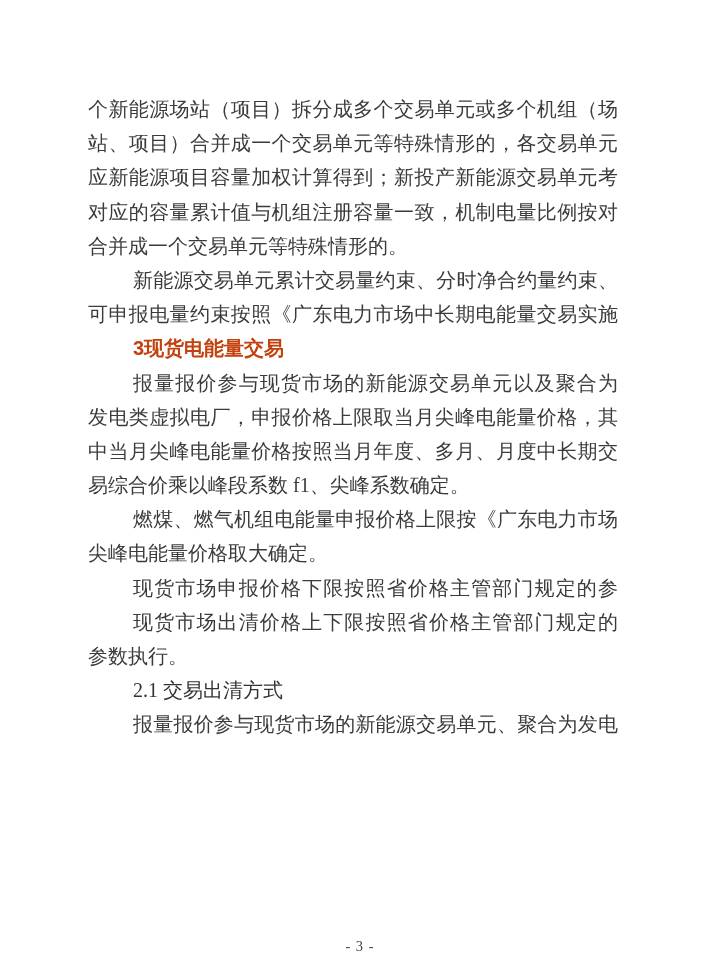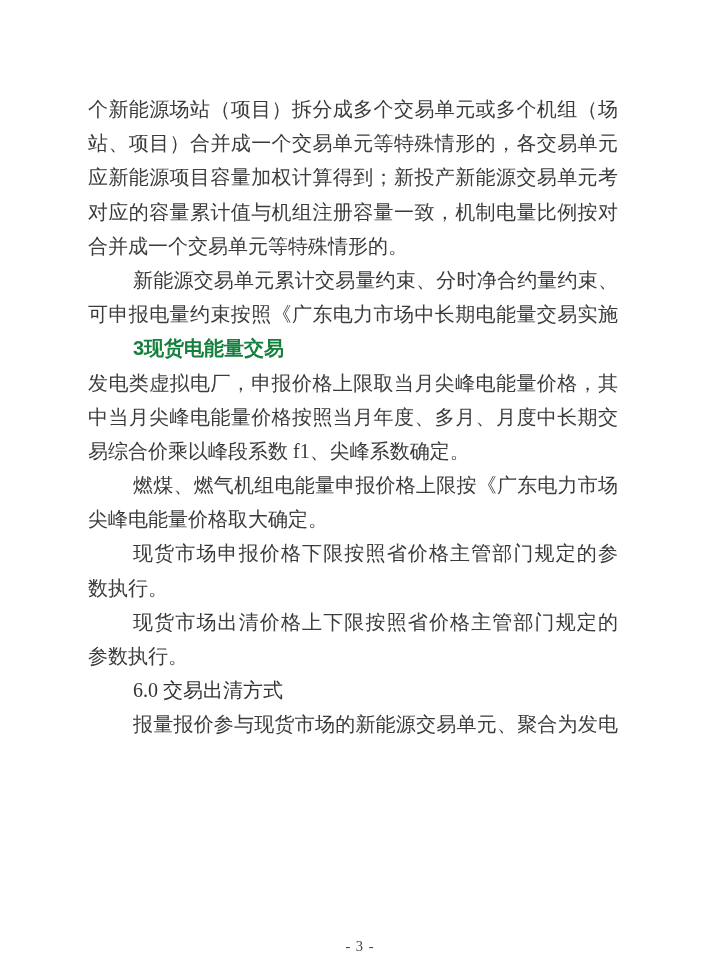--- a/index.html
+++ b/index.html
@@ -32,21 +32,21 @@
   }
   .line.fill {
     text-align-last: justify;
   }
   .line.indent {
     text-indent: 45px;
   }
   .line.h1 {
     font-family: "Liberation Sans", "DejaVu Sans", sans-serif;
     font-weight: 700;
-    color: #15803d;
+    color: #c2410c;
     text-indent: 45px;
     text-align-last: left;
   }
   .line.h2 {
     text-indent: 45px;
     text-align-last: left;
     color: #333333;
   }
   .footer {
     position: absolute;
@@ -65,26 +65,26 @@
 <div class="page">
   <div class="doc" id="doc">
       <div class="line fill">个新能源场站（项目）拆分成多个交易单元或多个机组（场</div>
       <div class="line fill">站、项目）合并成一个交易单元等特殊情形的，各交易单元</div>
       <div class="line fill">应新能源项目容量加权计算得到；新投产新能源交易单元考</div>
       <div class="line fill">对应的容量累计值与机组注册容量一致，机制电量比例按对</div>
       <div class="line">合并成一个交易单元等特殊情形的。</div>
       <div class="line fill indent">新能源交易单元累计交易量约束、分时净合约量约束、</div>
       <div class="line fill">可申报电量约束按照《广东电力市场中长期电能量交易实施</div>
       <div class="line h1">3现货电能量交易</div>
+      <div class="line fill indent">报量报价参与现货市场的新能源交易单元以及聚合为</div>
       <div class="line fill">发电类虚拟电厂，申报价格上限取当月尖峰电能量价格，其</div>
       <div class="line fill">中当月尖峰电能量价格按照当月年度、多月、月度中长期交</div>
       <div class="line">易综合价乘以峰段系数 f1、尖峰系数确定。</div>
       <div class="line fill indent">燃煤、燃气机组电能量申报价格上限按《广东电力市场</div>
       <div class="line">尖峰电能量价格取大确定。</div>
       <div class="line fill indent">现货市场申报价格下限按照省价格主管部门规定的参</div>
-      <div class="line">数执行。</div>
       <div class="line fill indent">现货市场出清价格上下限按照省价格主管部门规定的</div>
       <div class="line">参数执行。</div>
-      <div class="line h2">6.0 交易出清方式</div>
+      <div class="line h2">2.1 交易出清方式</div>
       <div class="line fill indent">报量报价参与现货市场的新能源交易单元、聚合为发电</div>
     </div>
   <div class="footer">- 3 -</div>
 </div>
 
 </body></html>

